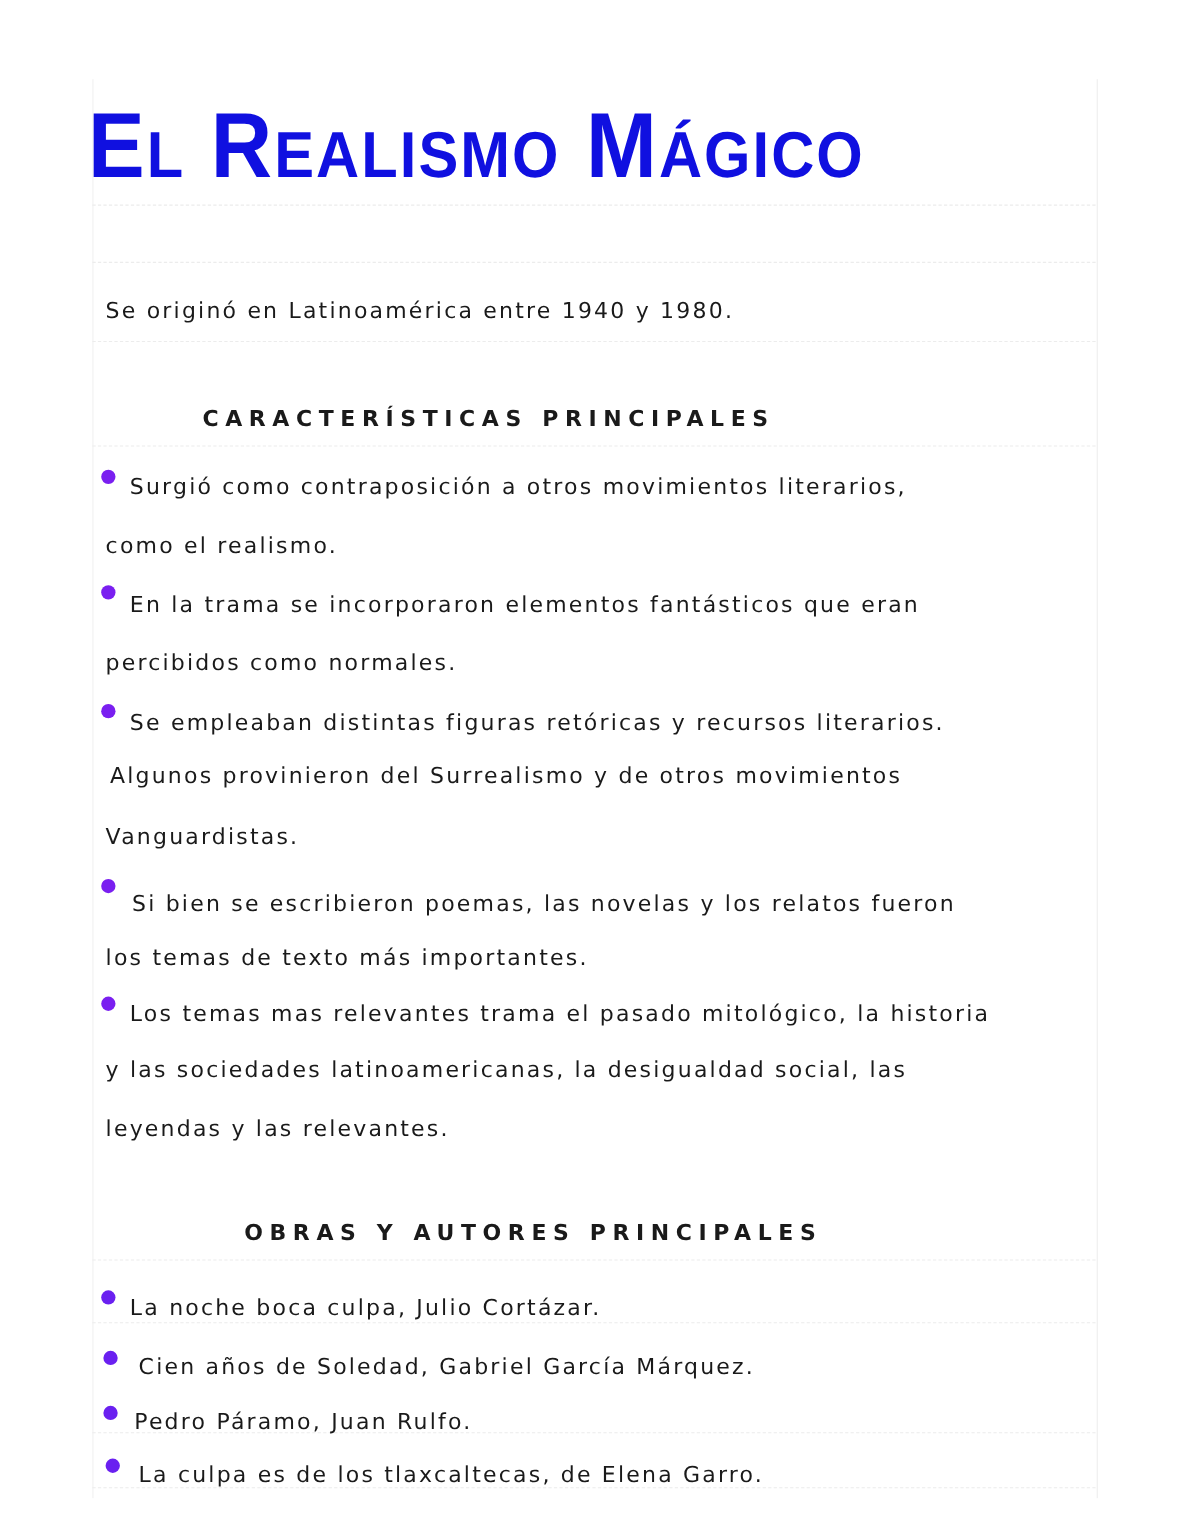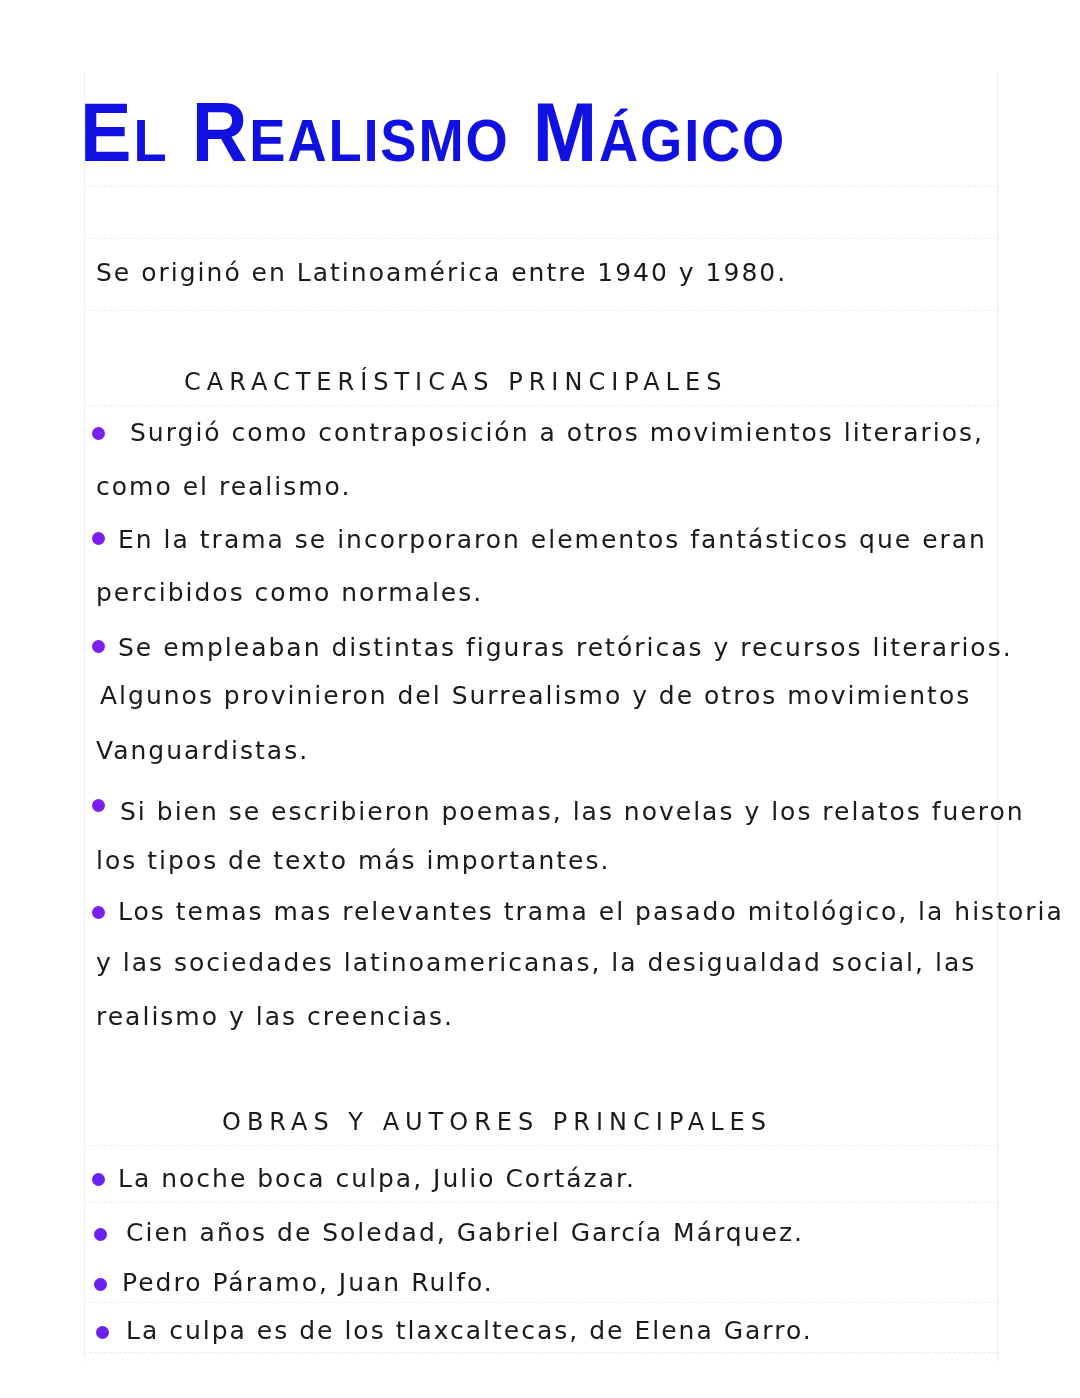--- a/index.html
+++ b/index.html
@@ -9,22 +9,22 @@
   }
   .page {
     position: absolute; left: 84px; top: 72px; width: 912px; height: 1290px;
     border-left: 1px solid #f1f1f1; border-right: 1px solid #eeeeee;
   }
   .rule { position: absolute; left: 84px; width: 912px; height: 0; border-top: 1px dashed #ececec; }
   .title {
     position: absolute; left: 80px; top: 84px; font-size: 84px; font-weight: bold; letter-spacing: 2px;
     font-variant: small-caps; font-family: "Liberation Sans", sans-serif; transform: scaleX(0.92); transform-origin: left;
   }
-  .line { position: absolute; left: 96px; font-size: 25px; letter-spacing: 2px; white-space: nowrap; }
-  .heading { position: absolute; font-size: 24px; letter-spacing: 6px; font-weight: normal; white-space: nowrap; }
+  .line { position: absolute; left: 96px; font-size: 20px; letter-spacing: 2px; white-space: nowrap; margin-top: 12px; }
+  .heading { position: absolute; font-size: 20px; letter-spacing: 6px; font-weight: bold; white-space: nowrap; }
   .bullet { position: absolute; width: 13px; height: 13px; border-radius: 50%; }
 </style>
 </head>
 <body>
 
 <div class="page"></div>
 <div class="rule" style="top:186px"></div>
 <div class="rule" style="top:238px"></div>
 <div class="rule" style="top:310px"></div>
 <div class="rule" style="top:405px"></div>
@@ -33,40 +33,40 @@
 <div class="rule" style="top:1302px"></div>
 <div class="rule" style="top:1352px"></div>
 
 <div class="title" style="color:#1010e0">El Realismo Mágico</div>
 
 <div class="line" style="top:258px">Se originó en Latinoamérica entre 1940 y 1980.</div>
 
 <div class="heading" style="left:184px; top:368px">CARACTERÍSTICAS PRINCIPALES</div>
 
 <span class="bullet" style="left:92px; top:427px; background:#7a1ff0"></span>
-<div class="line" style="left:130px; top:418px">Surgió como contraposición a otros movimientos literarios,</div>
+<div class="line" style="left:118px; top:418px">Surgió como contraposición a otros movimientos literarios,</div>
 <div class="line" style="top:472px">como el realismo.</div>
 
 <span class="bullet" style="left:92px; top:532px; background:#7a1ff0"></span>
 <div class="line" style="left:118px; top:525px">En la trama se incorporaron elementos fantásticos que eran</div>
 <div class="line" style="top:578px">percibidos como normales.</div>
 
 <span class="bullet" style="left:92px; top:640px; background:#7a1ff0"></span>
 <div class="line" style="left:118px; top:633px">Se empleaban distintas figuras retóricas y recursos literarios.</div>
 <div class="line" style="left:100px; top:681px">Algunos provinieron del Surrealismo y de otros movimientos</div>
 <div class="line" style="top:736px">Vanguardistas.</div>
 
 <span class="bullet" style="left:92px; top:799px; background:#7a1ff0"></span>
 <div class="line" style="left:120px; top:797px">Si bien se escribieron poemas, las novelas y los relatos fueron</div>
-<div class="line" style="top:846px">los tipos de texto más importantes.</div>
+<div class="line" style="top:846px">los temas de texto más importantes.</div>
 
 <span class="bullet" style="left:92px; top:906px; background:#7a1ff0"></span>
 <div class="line" style="left:118px; top:897px">Los temas mas relevantes trama el pasado mitológico, la historia</div>
 <div class="line" style="top:948px">y las sociedades latinoamericanas, la desigualdad social, las</div>
-<div class="line" style="top:1002px">realismo y las creencias.</div>
+<div class="line" style="top:1002px">leyendas y las relevantes.</div>
 
 <div class="heading" style="left:222px; top:1108px">OBRAS Y AUTORES PRINCIPALES</div>
 
 <span class="bullet" style="left:92px; top:1173px; background:#6a20f0"></span>
 <div class="line" style="left:118px; top:1164px">La noche boca culpa, Julio Cortázar.</div>
 <span class="bullet" style="left:94px; top:1228px; background:#6a20f0"></span>
 <div class="line" style="left:126px; top:1218px">Cien años de Soledad, Gabriel García Márquez.</div>
 <span class="bullet" style="left:94px; top:1278px; background:#6a20f0"></span>
 <div class="line" style="left:122px; top:1268px">Pedro Páramo, Juan Rulfo.</div>
 <span class="bullet" style="left:96px; top:1326px; background:#6a20f0"></span>

